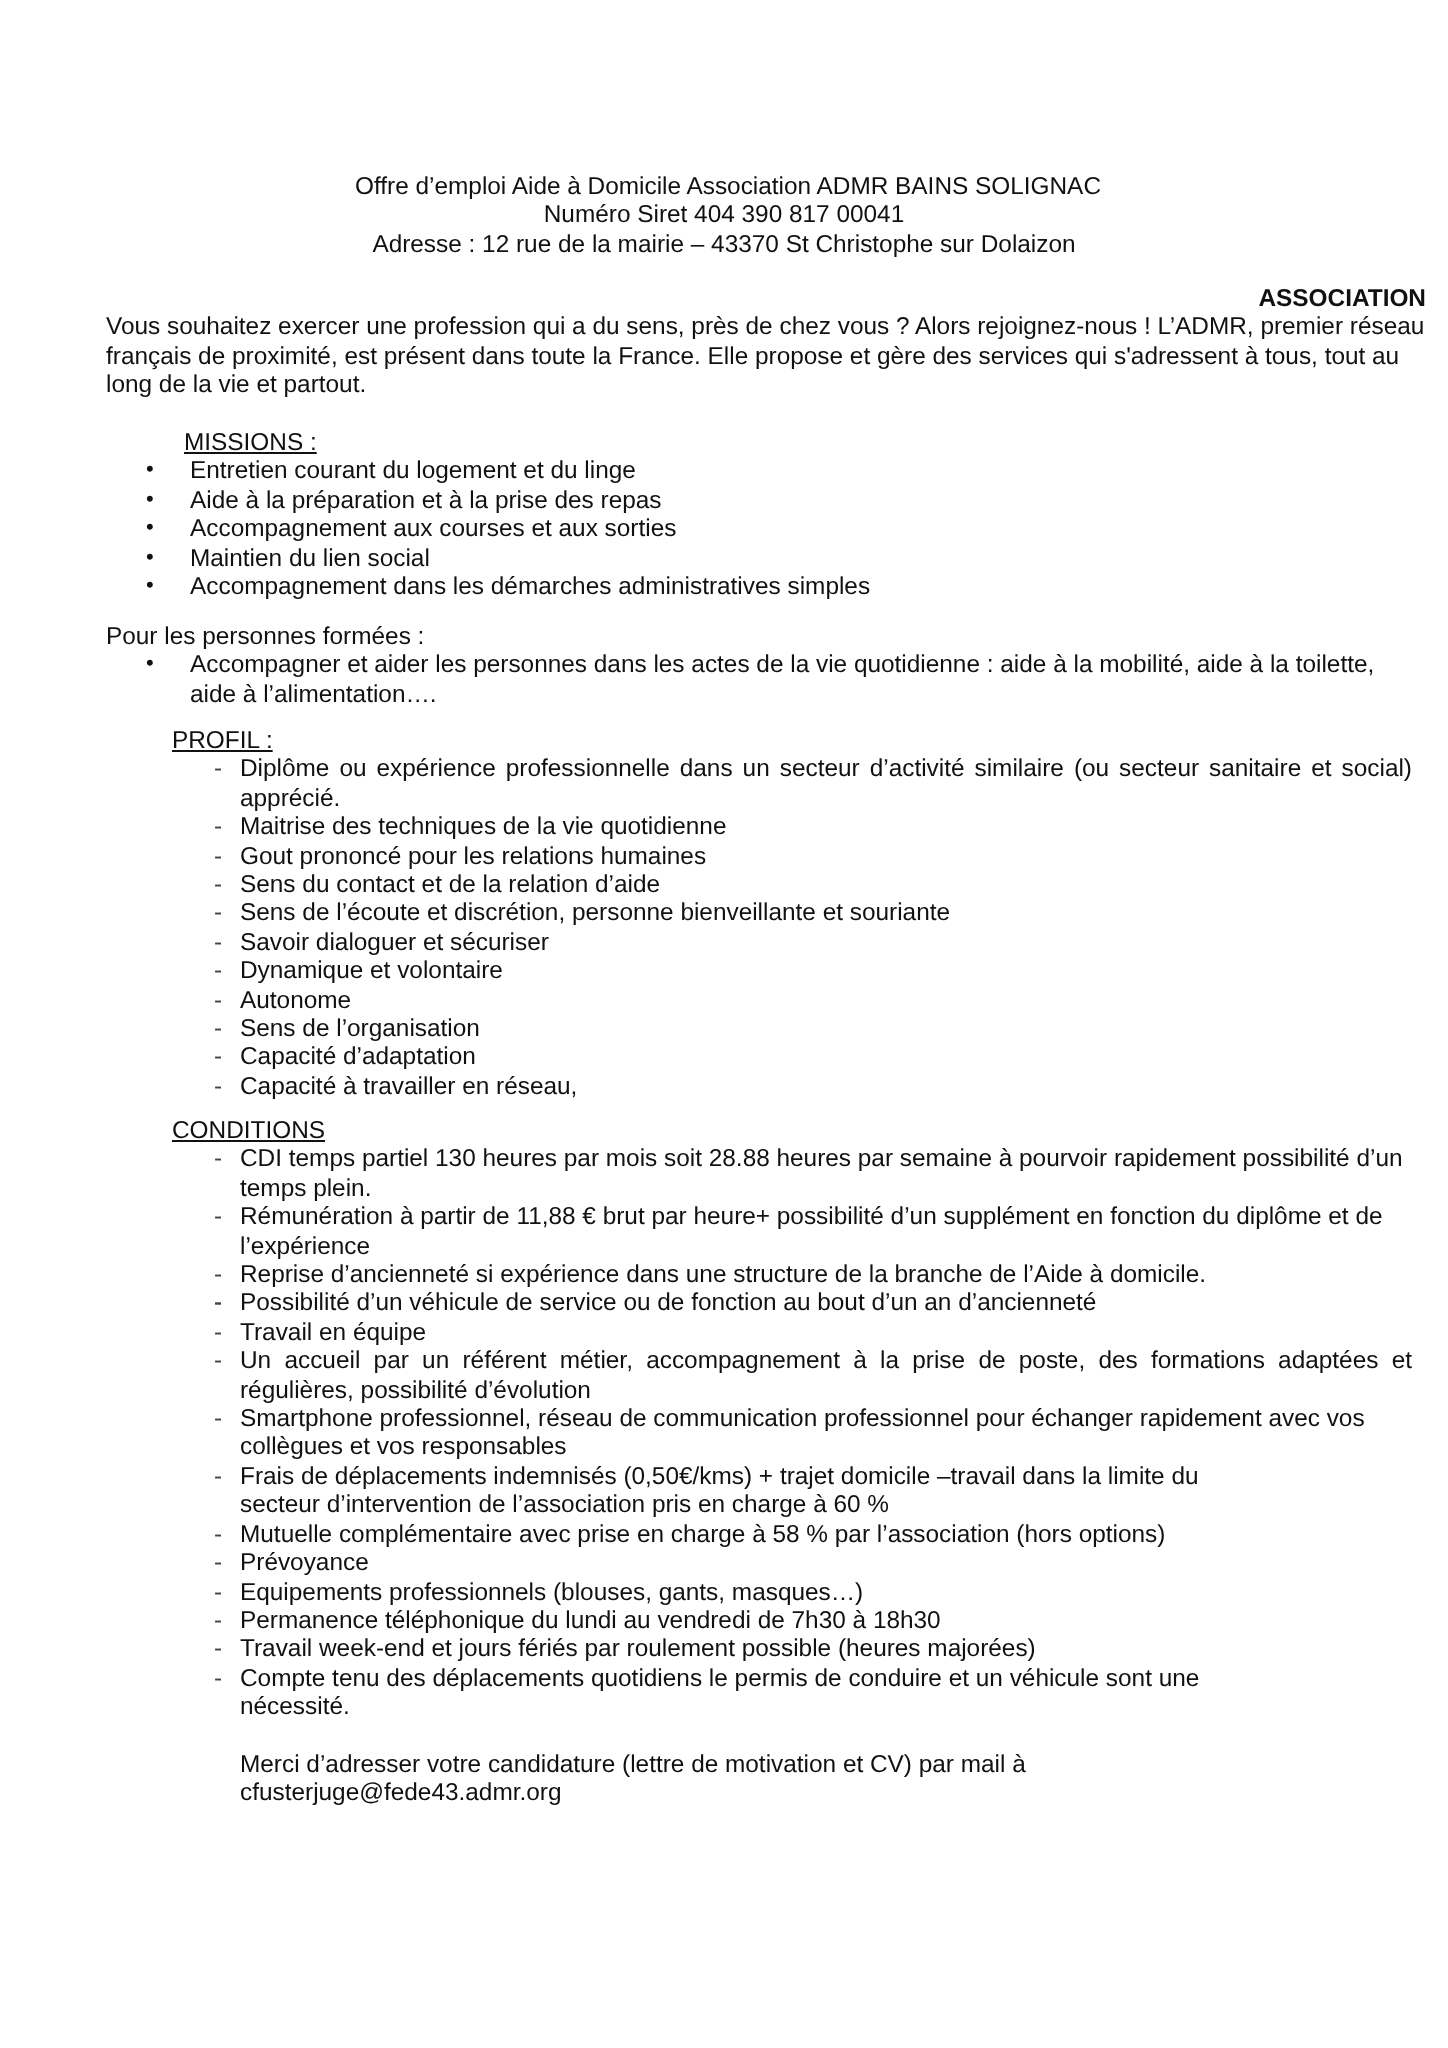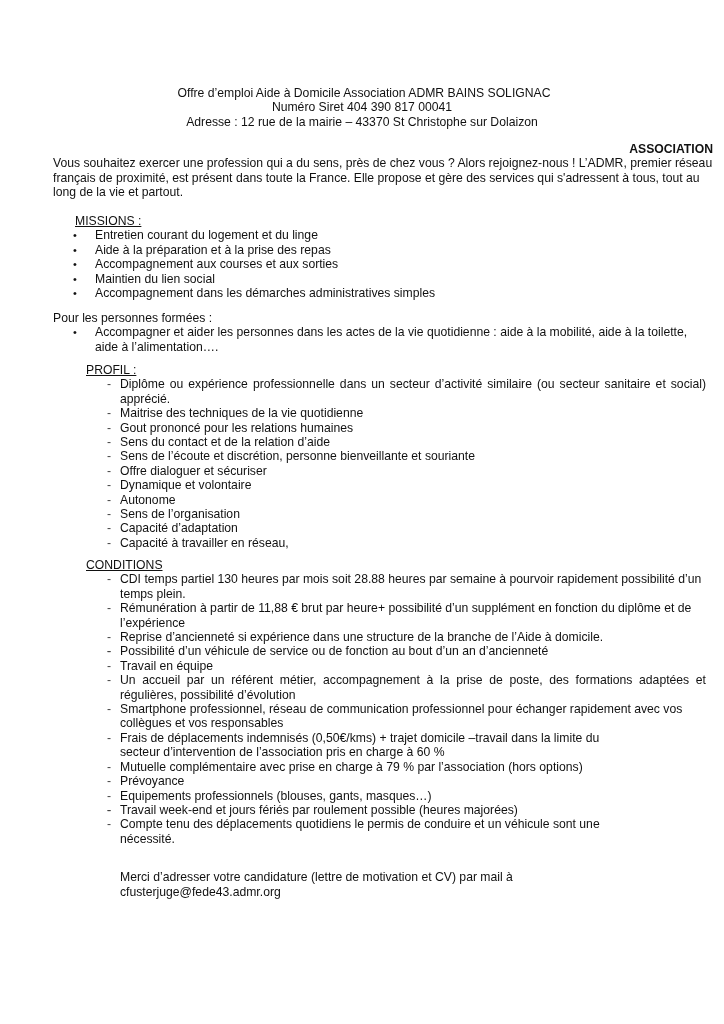--- a/index.html
+++ b/index.html
@@ -45,21 +45,21 @@
       margin: 0;
     }
     .missions {
       position: absolute;
       top: 214px;
       left: 53px;
       width: 660px;
     }
     .u-label {
       text-decoration: underline;
-      margin-left: 22px;
+      margin-left: 39px;
     }
     ul.bullets {
       list-style: none;
       margin: 0;
       padding: 0;
     }
     ul.bullets li {
       position: relative;
       padding-left: 42px;
     }
@@ -103,21 +103,21 @@
       color: #444;
     }
     .justify { text-align: justify; }
     .conditions {
       position: absolute;
       top: 558px;
       left: 86px;
       width: 620px;
     }
     .closing {
-      margin-top: 24px;
+      margin-top: 14px;
       padding-left: 34px;
     }
   </style>
 </head>
 <body>
 
 <div class="page">
 
   <div class="header">
     <div class="title">Offre d’emploi Aide à Domicile Association ADMR BAINS SOLIGNAC</div>
@@ -149,45 +149,45 @@
   </div>
 
   <div class="profil">
     <div class="u-label">PROFIL :</div>
     <ul class="dashes">
       <li class="justify"><span class="dash">-</span><span>Diplôme ou expérience professionnelle dans un secteur d’activité similaire (ou secteur sanitaire et social) apprécié.</span></li>
       <li><span class="dash">-</span><span>Maitrise des techniques de la vie quotidienne</span></li>
       <li><span class="dash">-</span><span>Gout prononcé pour les relations humaines</span></li>
       <li><span class="dash">-</span><span>Sens du contact et de la relation d’aide</span></li>
       <li><span class="dash">-</span><span>Sens de l’écoute et discrétion, personne bienveillante et souriante</span></li>
-      <li><span class="dash">-</span><span>Offre dialoguer et sécuriser</span></li>
+      <li><span class="dash">-</span><span>Savoir dialoguer et sécuriser</span></li>
       <li><span class="dash">-</span><span>Dynamique et volontaire</span></li>
       <li><span class="dash">-</span><span>Autonome</span></li>
       <li><span class="dash">-</span><span>Sens de l’organisation</span></li>
       <li><span class="dash">-</span><span>Capacité d’adaptation</span></li>
       <li><span class="dash">-</span><span>Capacité à travailler en réseau,</span></li>
     </ul>
   </div>
 
   <div class="conditions">
     <div class="u-label">CONDITIONS</div>
     <ul class="dashes">
       <li><span class="dash">-</span><span>CDI temps partiel 130 heures par mois soit 28.88 heures par semaine à pourvoir rapidement possibilité d’un temps plein.</span></li>
       <li><span class="dash">-</span><span>Rémunération à partir de 11,88 € brut par heure+ possibilité d’un supplément en fonction du diplôme et de l’expérience</span></li>
       <li><span class="dash">-</span><span>Reprise d’ancienneté si expérience dans une structure de la branche de l’Aide à domicile.</span></li>
       <li><span class="dash">-</span></li>
       <li><span class="dash">-</span><span>Possibilité d’un véhicule de service ou de fonction au bout d’un an d’ancienneté</span></li>
       <li><span class="dash">-</span><span>Travail en équipe</span></li>
       <li class="justify"><span class="dash">-</span><span>Un accueil par un référent métier, accompagnement à la prise de poste, des formations adaptées et régulières, possibilité d’évolution</span></li>
       <li><span class="dash">-</span><span>Smartphone professionnel, réseau de communication professionnel pour échanger rapidement avec vos collègues et vos responsables</span></li>
       <li style="padding-right:90px"><span class="dash">-</span><span>Frais de déplacements indemnisés (0,50€/kms) + trajet domicile –travail dans la limite du secteur d’intervention de l’association pris en charge à 60 %</span></li>
-      <li><span class="dash">-</span><span>Mutuelle complémentaire avec prise en charge à 79 % par l’association (hors options)</span></li>
+      <li><span class="dash">-</span><span>Mutuelle complémentaire avec prise en charge à 58 % par l’association (hors options)</span></li>
       <li><span class="dash">-</span><span>Prévoyance</span></li>
       <li><span class="dash">-</span><span>Equipements professionnels (blouses, gants, masques…)</span></li>
-      <li><span class="dash">-</span></li>
+      <li><span class="dash">-</span><span>Permanence téléphonique du lundi au vendredi de 7h30 à 18h30</span></li>
       <li><span class="dash">-</span><span>Travail week-end et jours fériés par roulement possible (heures majorées)</span></li>
       <li style="padding-right:100px"><span class="dash">-</span><span>Compte tenu des déplacements quotidiens le permis de conduire et un véhicule sont une nécessité.</span></li>
     </ul>
     <div class="closing">
       <div>Merci d’adresser votre candidature (lettre de motivation et CV) par mail à</div>
       <div>cfusterjuge@fede43.admr.org</div>
     </div>
   </div>
 
 </div>

